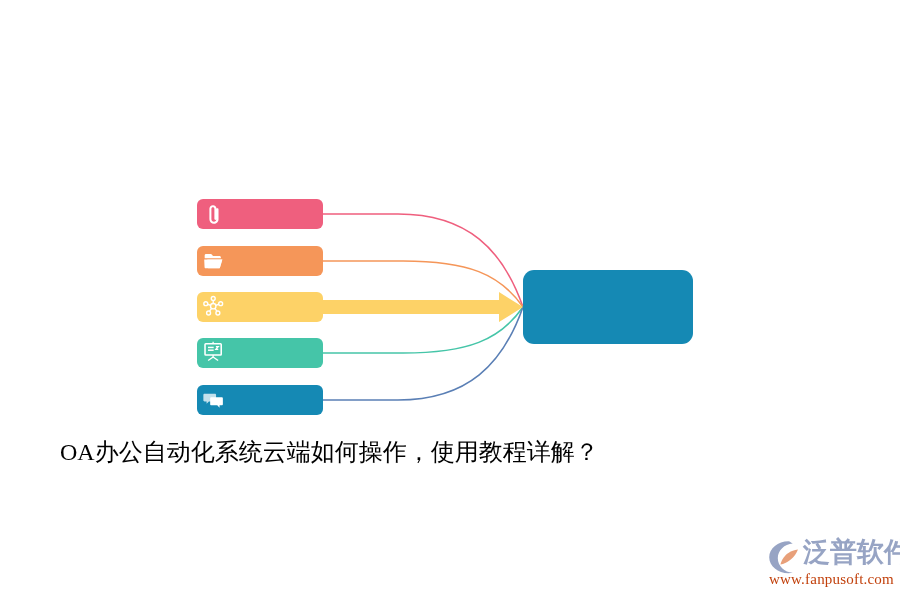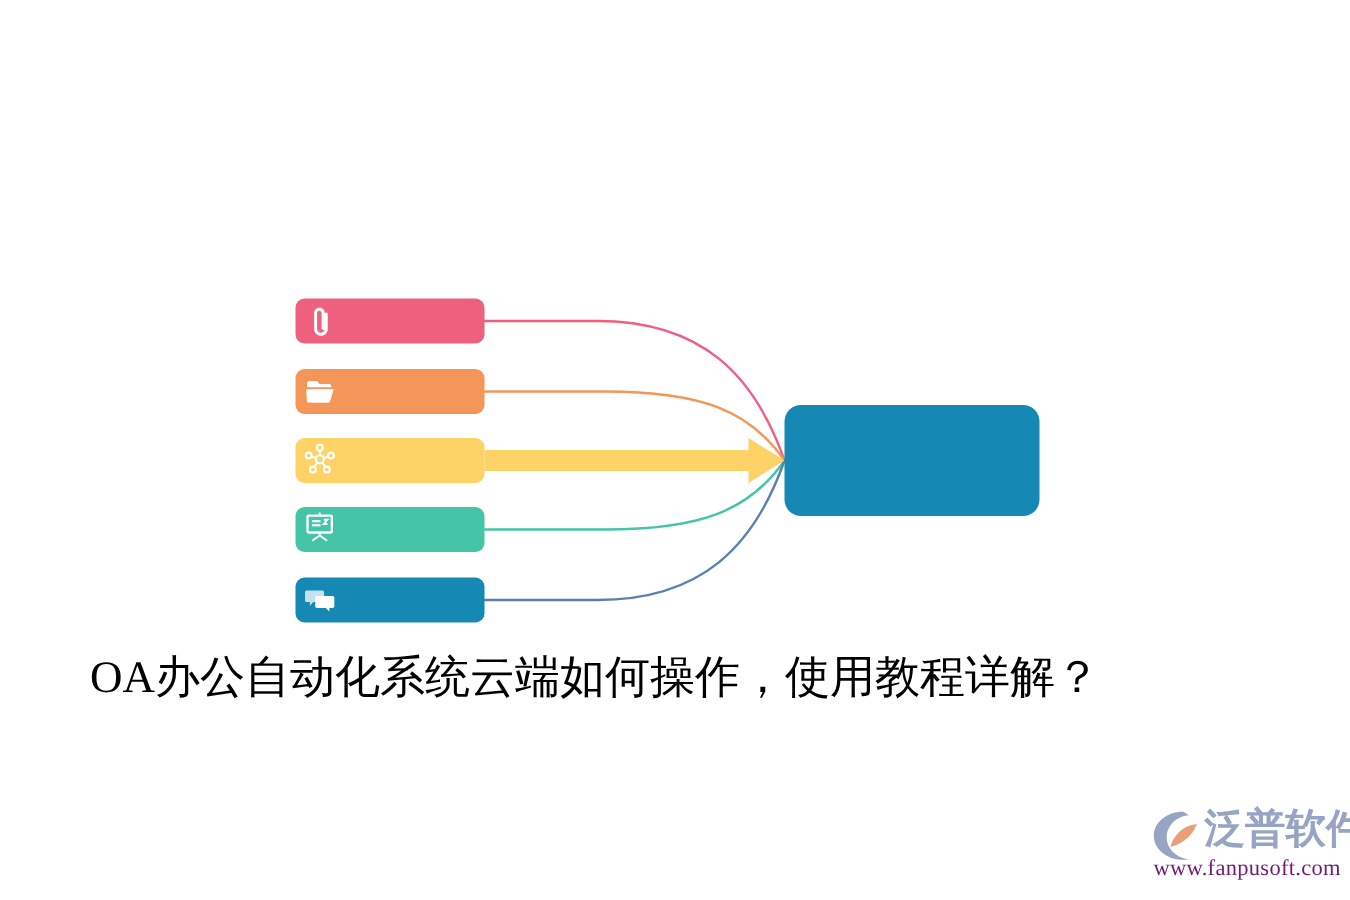--- a/index.html
+++ b/index.html
@@ -27,21 +27,21 @@
     width: 900px;
     height: 600px;
   }
   
   #headline {
     position: absolute;
     left: 60px;
     top: 430px;
     width: 800px;
     font-family: "Liberation Serif", "DejaVu Serif", serif;
-    font-size: 30px;
+    font-size: 24px;
     line-height: 44px;
     color: #000000;
     letter-spacing: 0px;
     white-space: nowrap;
   }
   
   #watermark {
     position: absolute;
     left: 765px;
     top: 534px;
@@ -67,21 +67,21 @@
     color: #97a4c4;
     white-space: nowrap;
   }
   #watermark-url {
     position: absolute;
     left: 4px;
     top: 36px;
     font-family: "Liberation Serif", "DejaVu Serif", serif;
     font-size: 15px;
     line-height: 18px;
-    color: #701a75;
+    color: #c2410c;
     letter-spacing: 0.2px;
     white-space: nowrap;
   }
 </style>
 </head>
 <body>
 
 <div id="canvas">
 
   <svg id="diagram-svg" viewBox="0 0 900 600">

